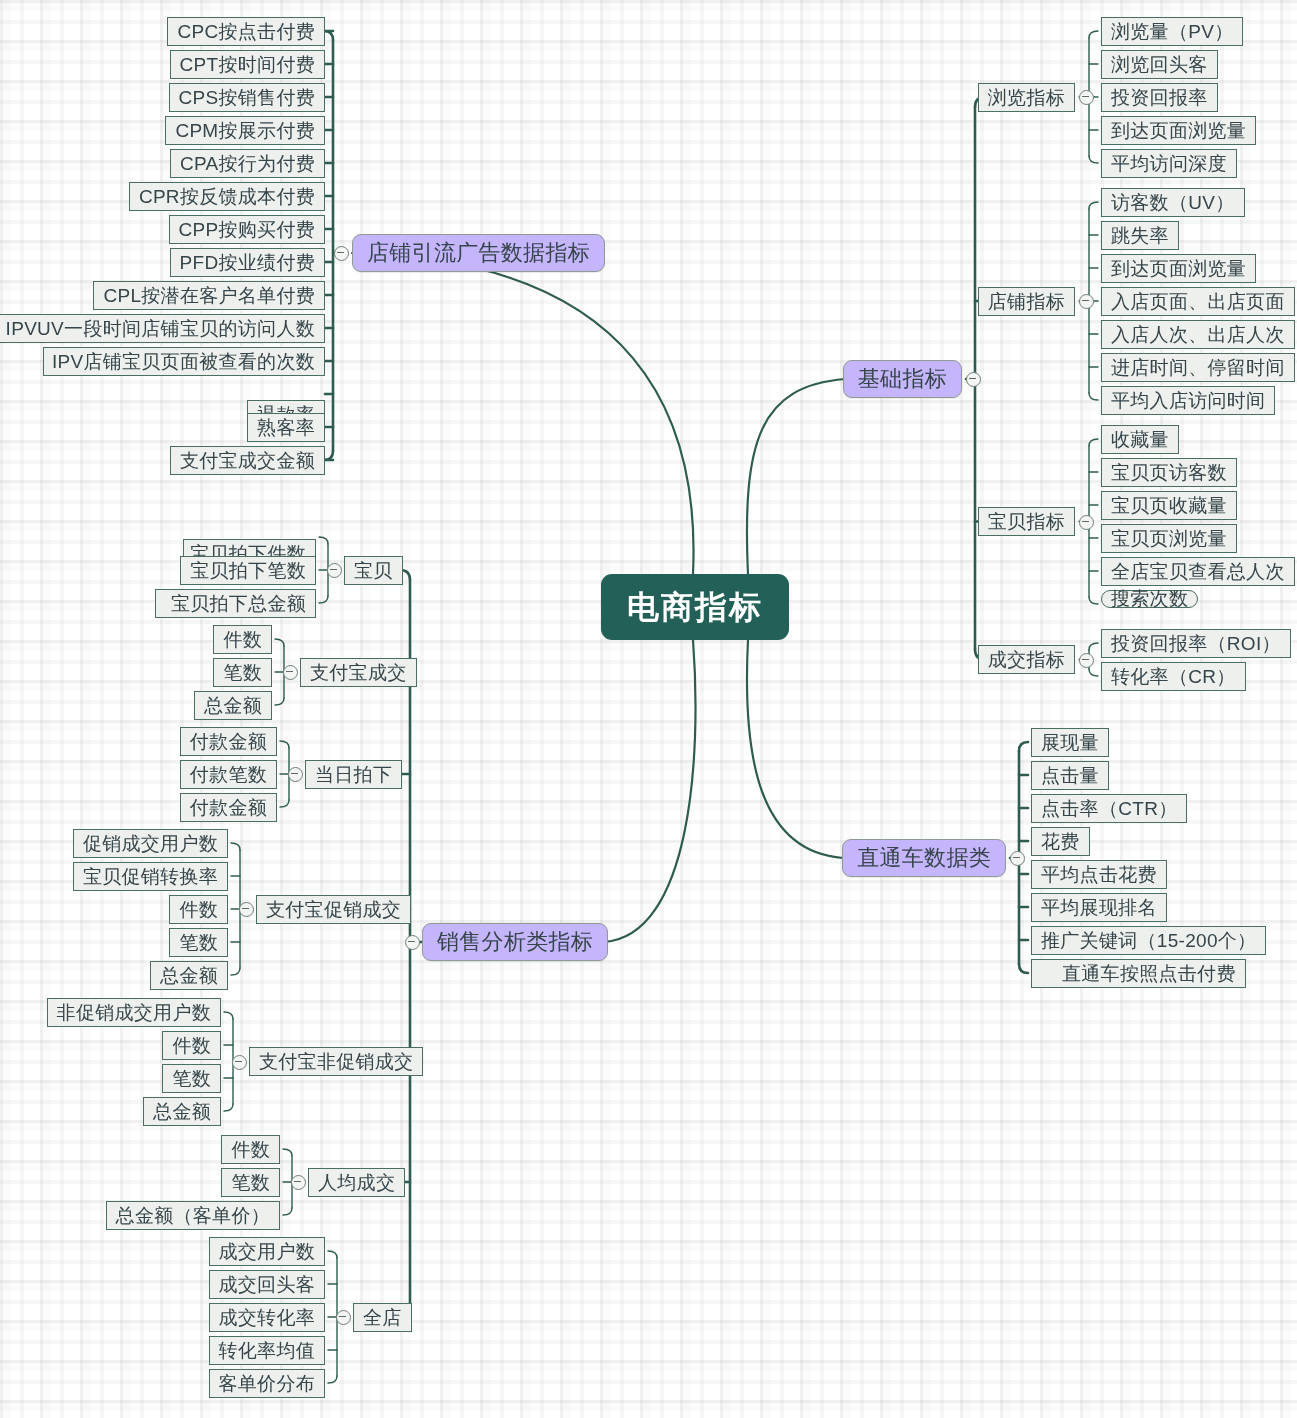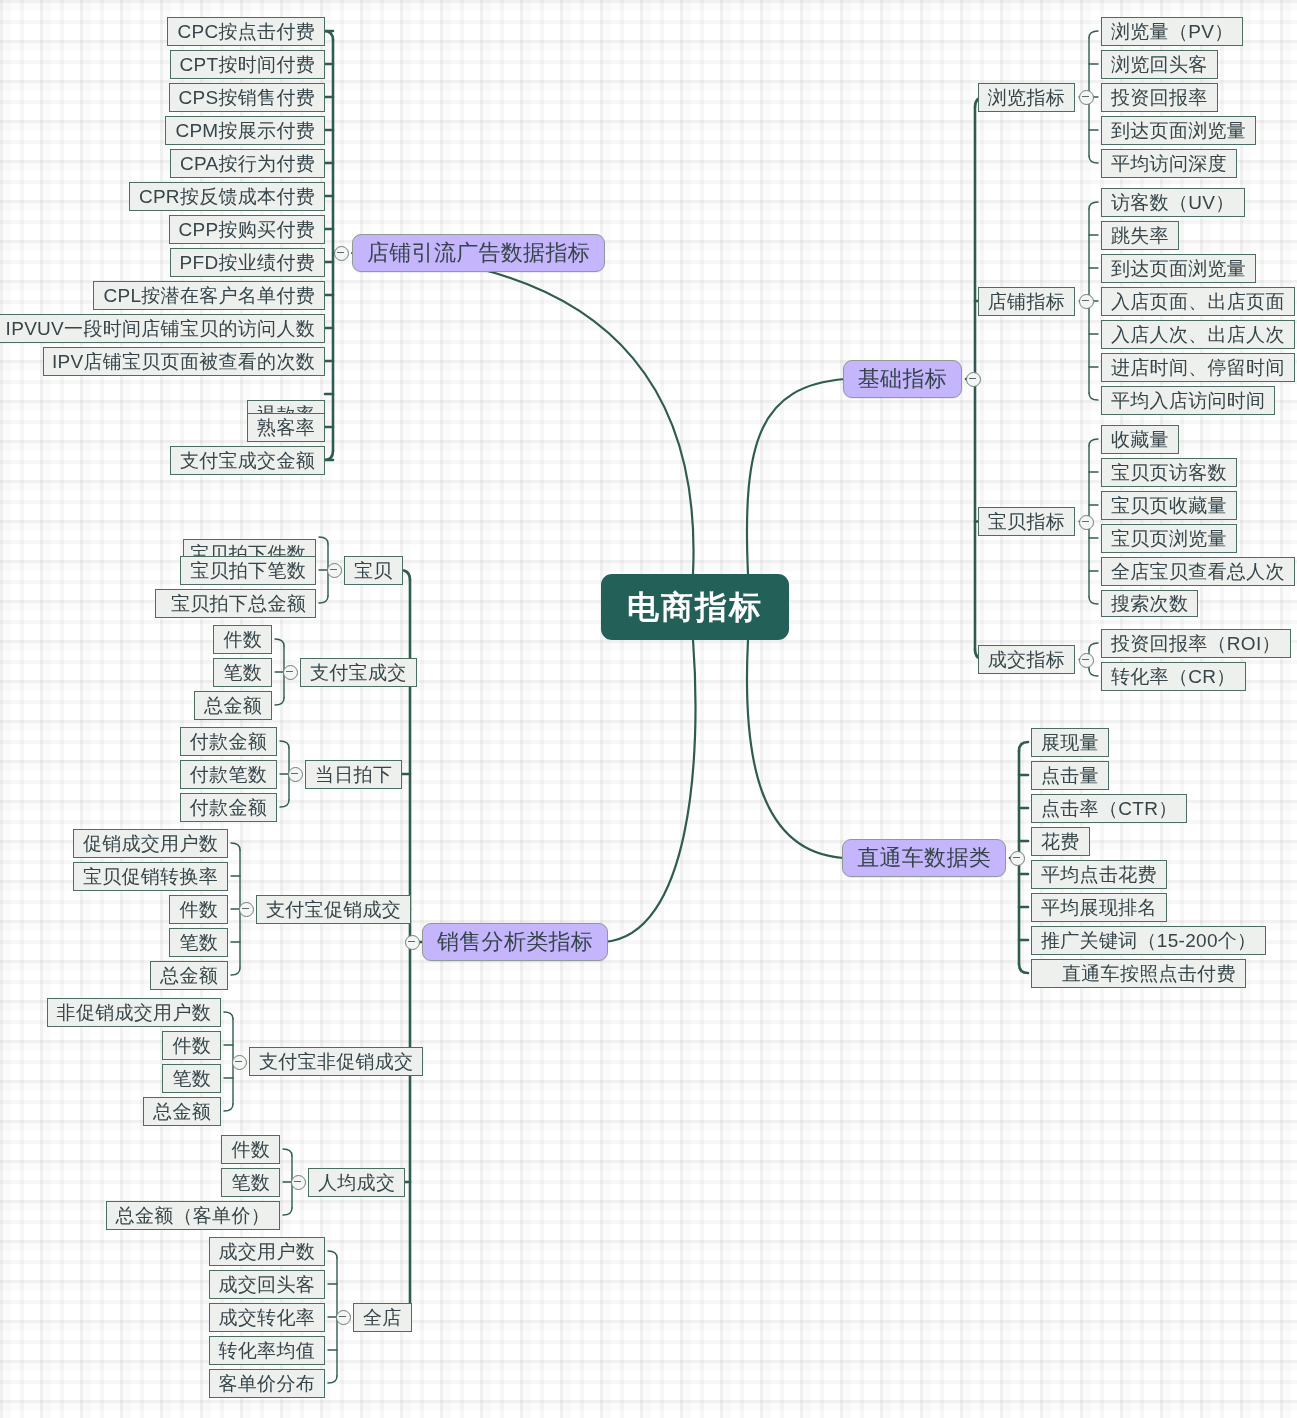--- a/index.html
+++ b/index.html
@@ -224,21 +224,21 @@
       <div class="node leaf" style="top: 319.5px; height: 29px; left: 1101px;">入店人次、出店人次</div>
       <div class="node leaf" style="top: 352.5px; height: 29px; left: 1101px;">进店时间、停留时间</div>
       <div class="node leaf" style="top: 385.5px; height: 29px; left: 1101px;">平均入店访问时间</div>
       <div class="node mid" style="top: 286.5px; height: 29px; right: 222px;">店铺指标</div>
       <div class="toggle" style="left: 1079px; top: 294px;"></div>
       <div class="node leaf" style="top: 424.5px; height: 29px; left: 1101px;">收藏量</div>
       <div class="node leaf" style="top: 457.5px; height: 29px; left: 1101px;">宝贝页访客数</div>
       <div class="node leaf" style="top: 490.5px; height: 29px; left: 1101px;">宝贝页收藏量</div>
       <div class="node leaf" style="top: 523.5px; height: 29px; left: 1101px;">宝贝页浏览量</div>
       <div class="node leaf" style="top: 556.5px; height: 29px; left: 1101px;">全店宝贝查看总人次</div>
-      <div class="node leaf" style="top: 589.5px; height: 27px; left: 1101px;">搜索次数</div>
+      <div class="node leaf" style="top: 589.5px; height: 18px; left: 1101px; border-radius: 9px;">搜索次数</div>
       <div class="node mid" style="top: 507px; height: 29px; right: 222px;">宝贝指标</div>
       <div class="toggle" style="left: 1079px; top: 514.5px;"></div>
       <div class="node leaf" style="top: 628.5px; height: 29px; left: 1101px;">投资回报率（ROI）</div>
       <div class="node leaf" style="top: 661.5px; height: 29px; left: 1101px;">转化率（CR）</div>
       <div class="node mid" style="top: 645px; height: 29px; right: 222px;">成交指标</div>
       <div class="toggle" style="left: 1079px; top: 652.5px;"></div>
       <div class="node branch" style="top: 360px; height: 38px; right: 335px;">基础指标</div>
       <div class="toggle" style="left: 966px; top: 372px;"></div>
       <div class="node leaf" style="top: 727.5px; height: 29px; left: 1031px;">展现量</div>
       <div class="node leaf" style="top: 760.5px; height: 29px; left: 1031px;">点击量</div>

